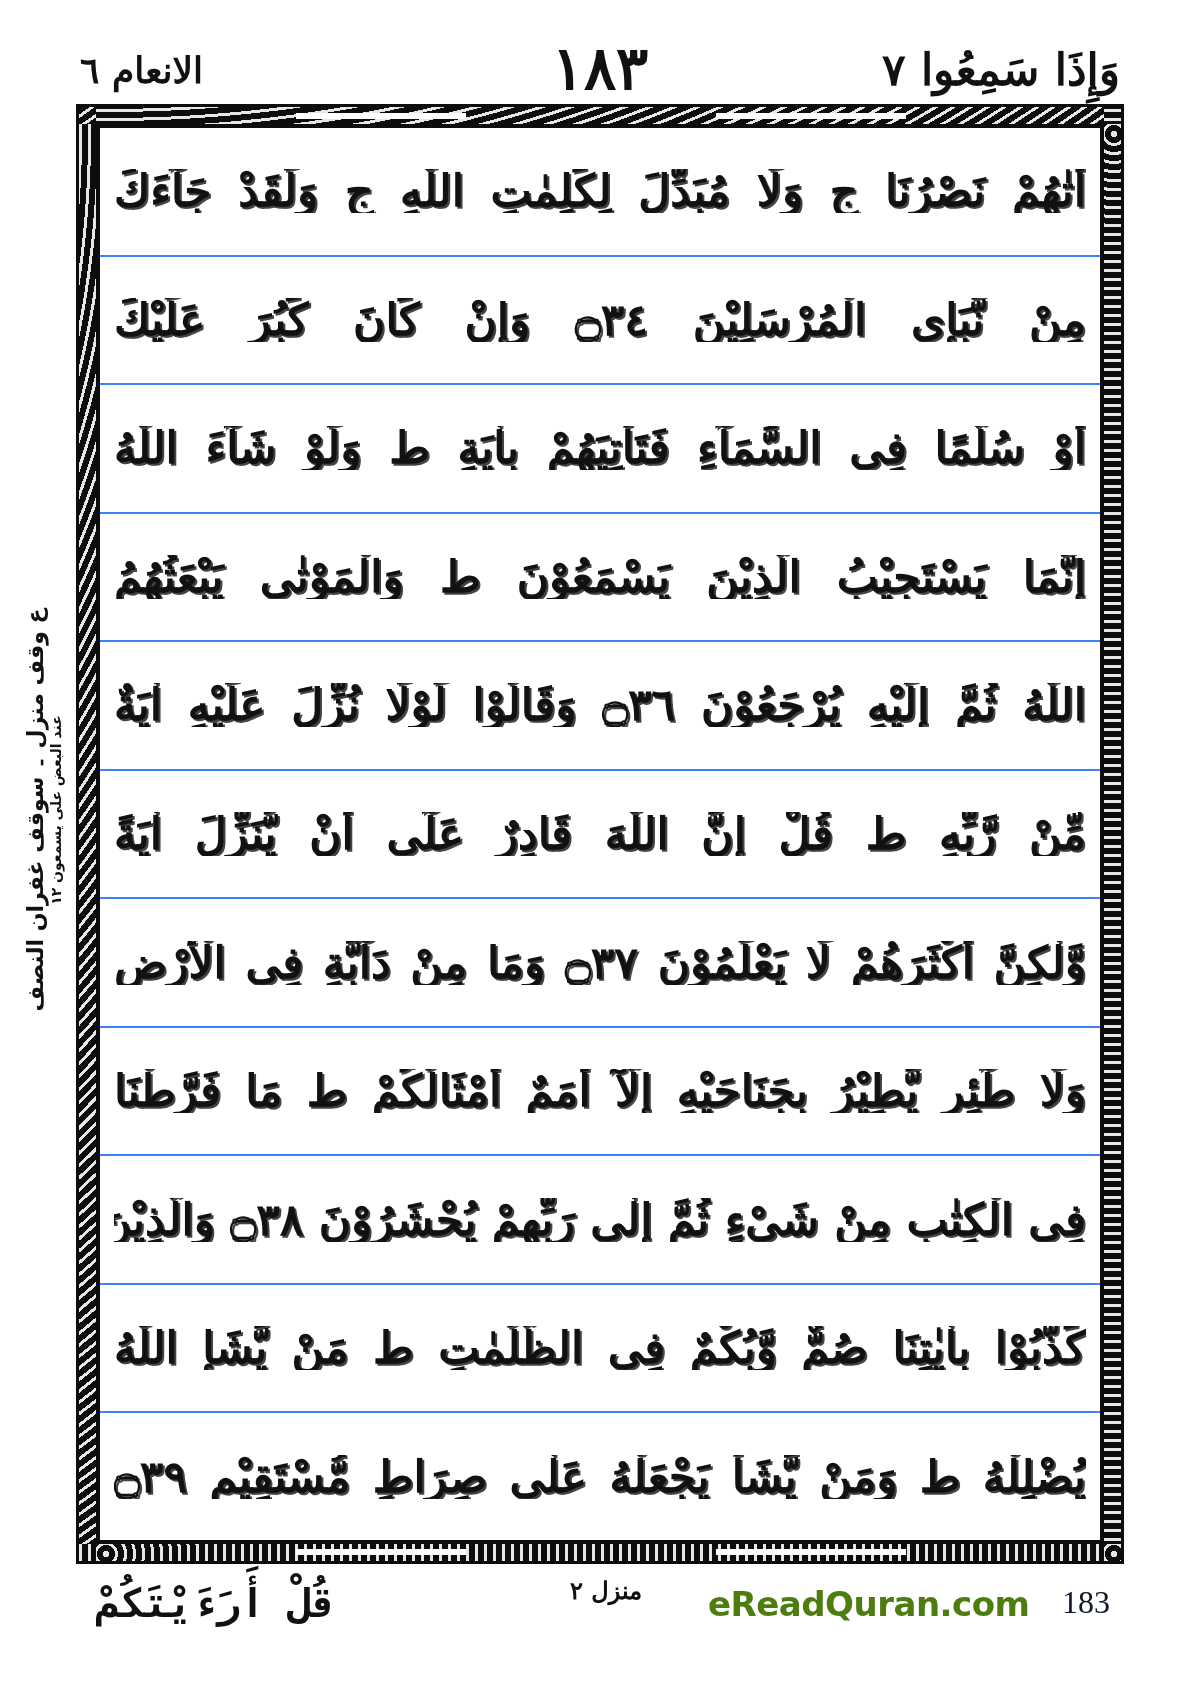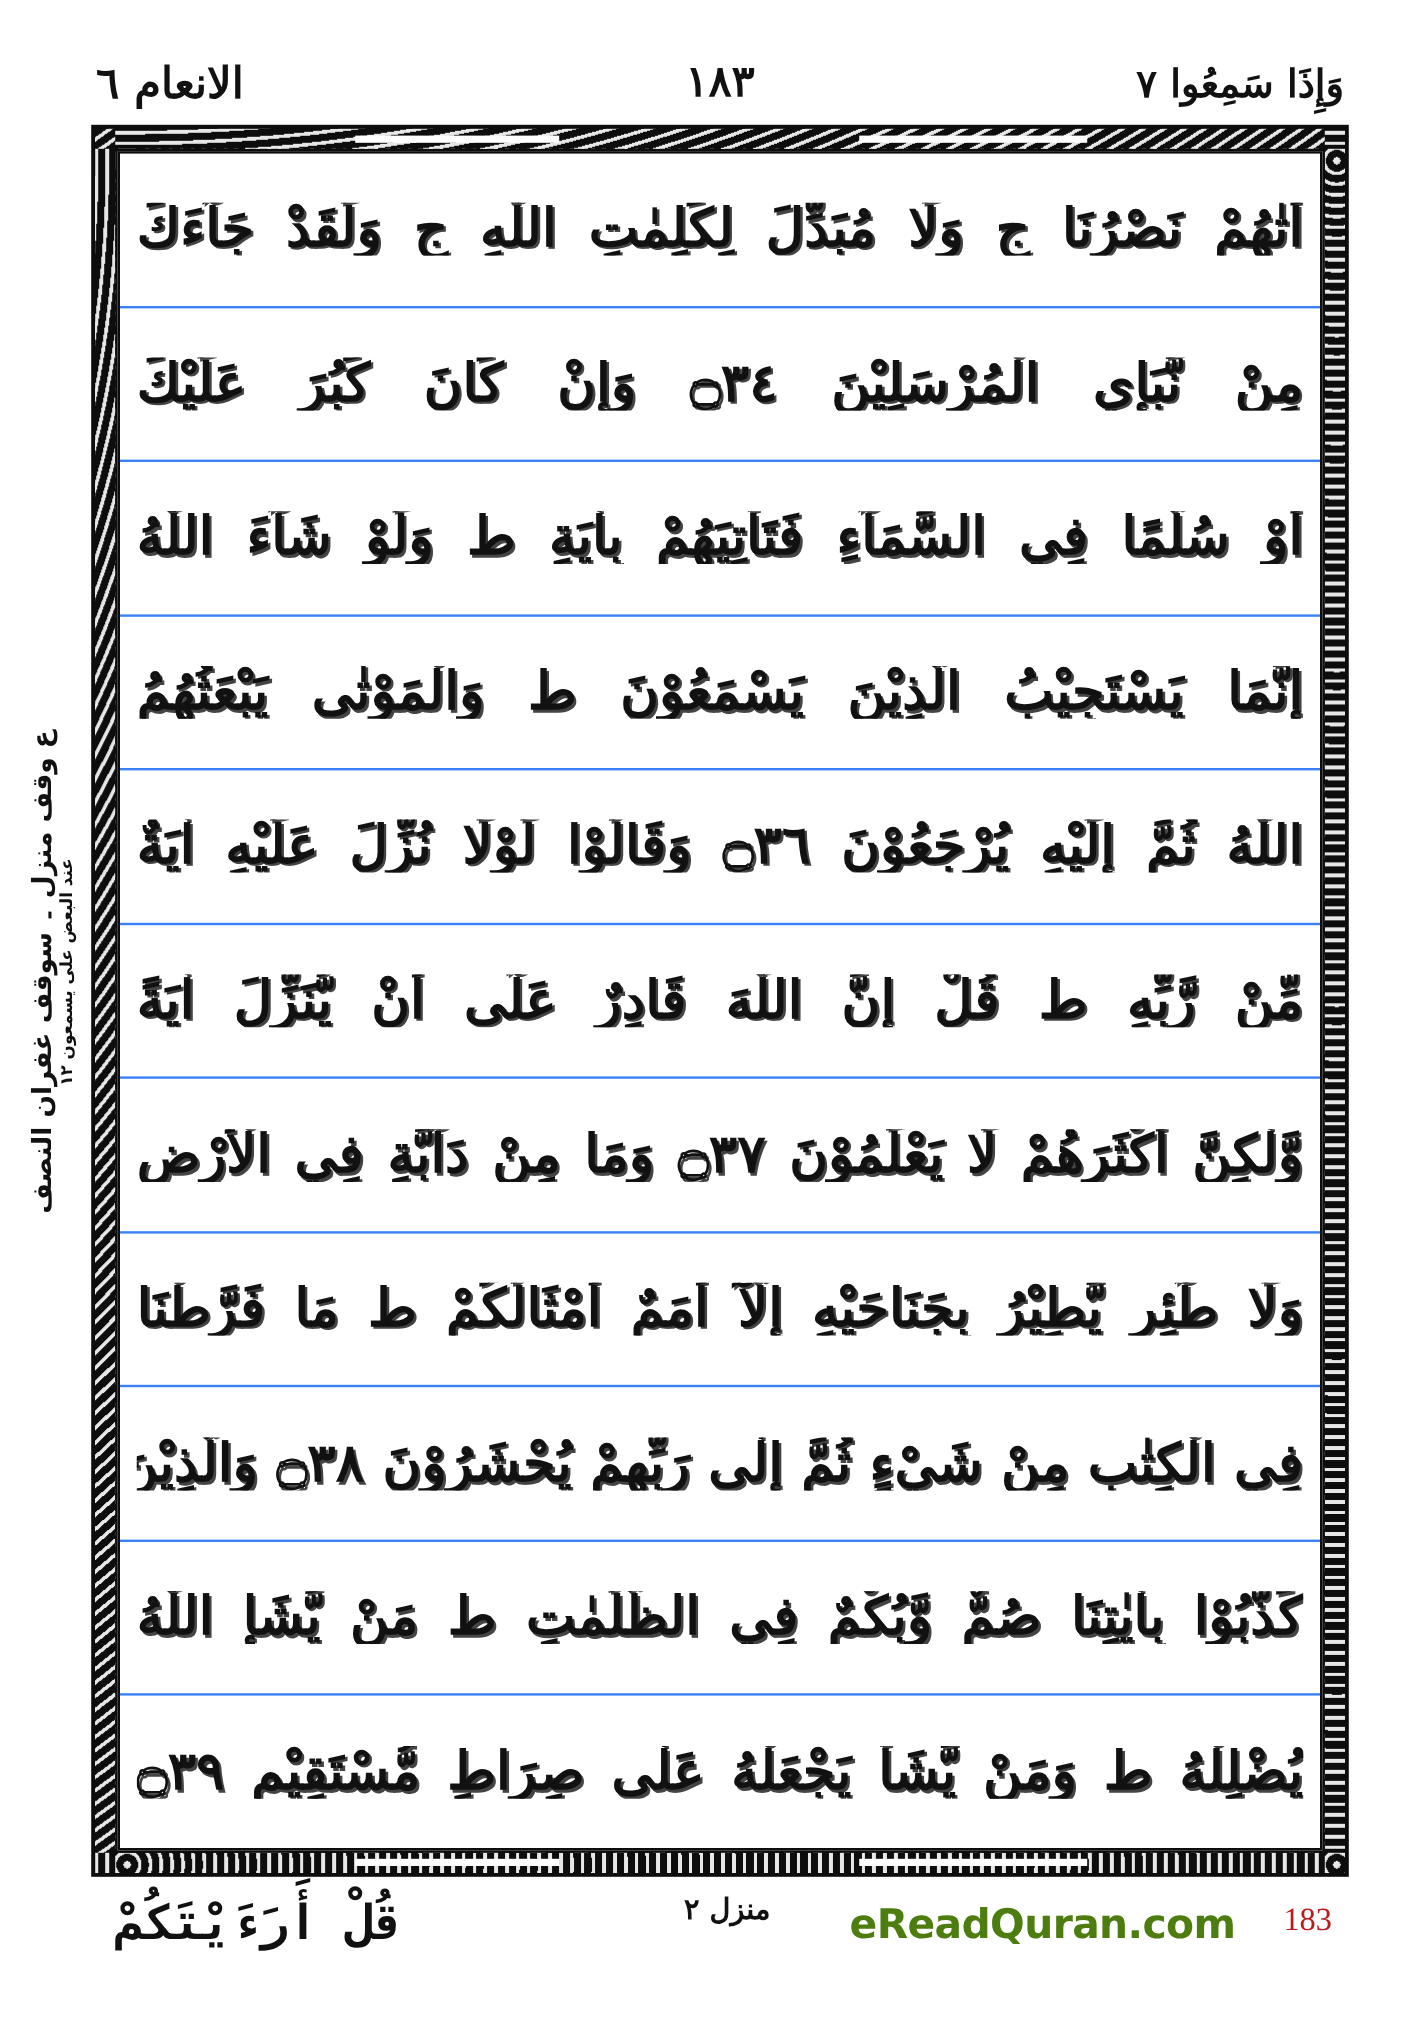--- a/index.html
+++ b/index.html
@@ -34,31 +34,31 @@
       direction: rtl;
       line-height: 48px;
     }
     .header .arabic-page {
       position: absolute;
       left: 50%;
       transform: translateX(-50%);
       top: 0;
       font-family: "DejaVu Serif", serif;
       font-weight: bold;
-      font-size: 36px;
+      font-size: 60px;
       line-height: 56px;
       letter-spacing: 2px;
     }
     .header .juz-name {
       position: absolute;
       right: 0;
       top: 6px;
       font-family: "DejaVu Serif", serif;
       font-weight: bold;
-      font-size: 32px;
+      font-size: 44px;
       direction: rtl;
       line-height: 48px;
     }
 
     
     .frame-outer {
       position: absolute;
       top: 104px;
       left: 76px;
       width: 1048px;
@@ -191,22 +191,22 @@
       font-size: 34px;
       color: #4d7c0f;
       text-decoration: none;
       letter-spacing: -0.5px;
     }
     .footer .latin-page {
       position: absolute;
       right: 10px;
       top: 6px;
       font-family: "Liberation Serif", serif;
-      font-size: 27px;
-      color: #b91c1c;
+      font-size: 32px;
+      color: #0f172a;
       margin-left: 24px;
     }
   </style>
 </head>
 <body>
 
 <div class="header">
   <div class="surah-name">الانعام ٦</div>
   <div class="arabic-page">١٨٣</div>
   <div class="juz-name">وَإِذَا سَمِعُوا ٧</div>

